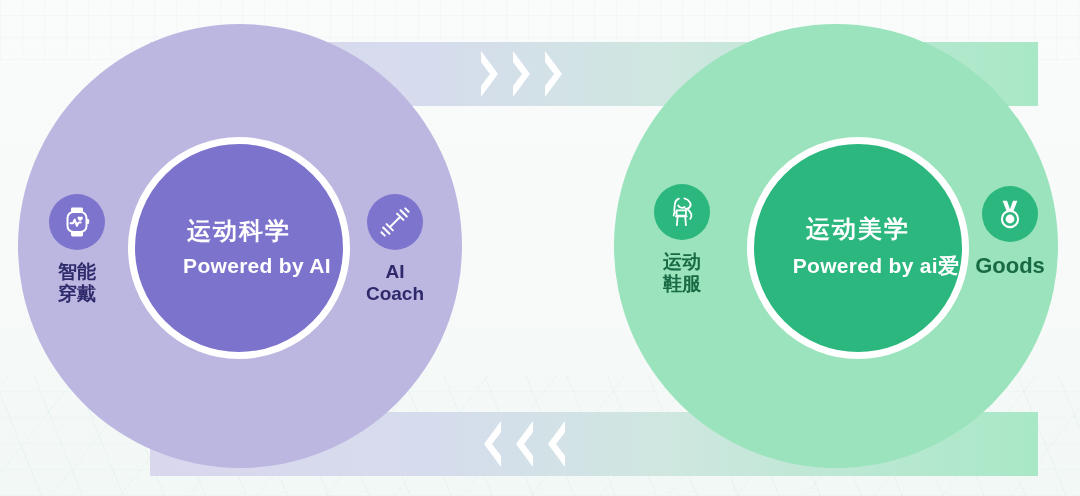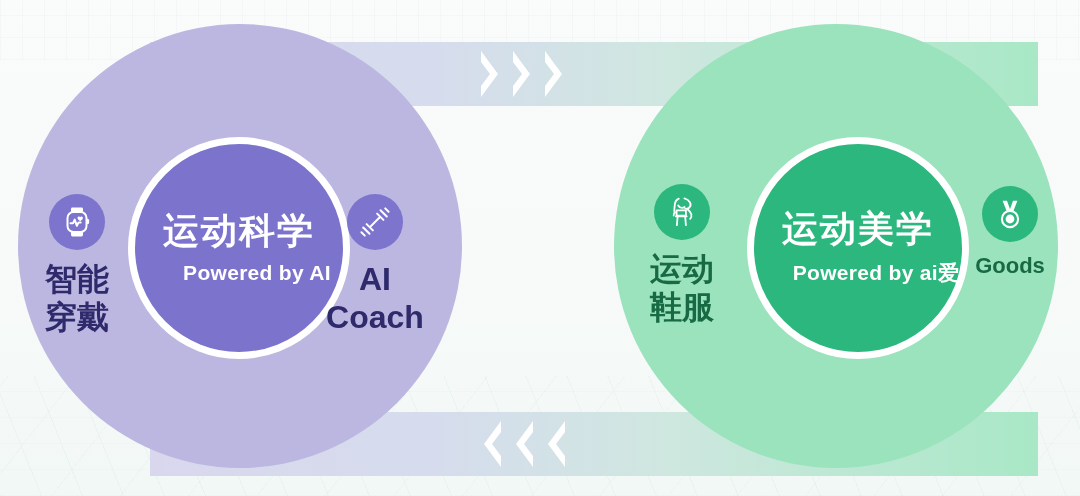--- a/index.html
+++ b/index.html
@@ -113,21 +113,21 @@
     left: 747px;
     top: 137px;
     width: 222px;
     height: 222px;
     background: #2bb77e;
     border: 7px solid #ffffff;
   }
 
   .inner-title {
     color: #ffffff;
-    font-size: 36px;
+    font-size: 24px;
     font-weight: 700;
     letter-spacing: 2px;
     line-height: 1.1;
     margin-bottom: 10px;
     white-space: nowrap;
   }
   .inner-sub {
     color: #ffffff;
     font-size: 21px;
     font-weight: 700;
@@ -151,31 +151,31 @@
     border-radius: 50%;
     display: flex;
     align-items: center;
     justify-content: center;
     margin-bottom: 11px;
   }
   .badge-purple { background: #7d74ce; }
   .badge-green  { background: #2bb77e; }
 
   .sat-label {
-    font-size: 32px;
+    font-size: 19px;
     font-weight: 700;
     line-height: 1.18;
     text-align: center;
     white-space: pre-line;
   }
   .label-purple { color: #2e2a6b; }
   .label-green  { color: #176a44; }
 
   .sat-wearable { left: 12px;  top: 194px; }
-  .sat-coach    { left: 310px; top: 194px; }
+  .sat-coach    { left: 330px; top: 194px; }
   .sat-apparel  { left: 617px; top: 184px; font-family: Liberation Serif, serif; }
   .sat-goods    { left: 945px; top: 186px; }
   .sat-goods .sat-label { font-size: 22px; }
 
   
   .watermark {
     position: absolute;
     right: 22px;
     bottom: 16px;
     z-index: 9;

